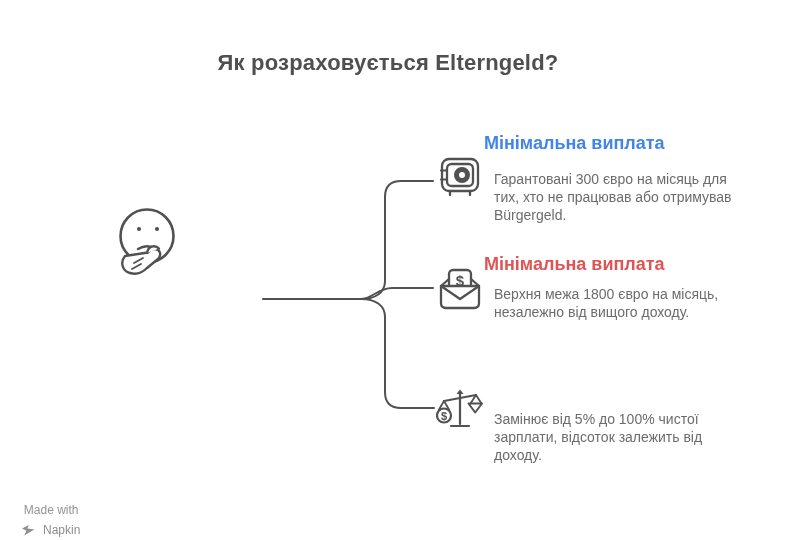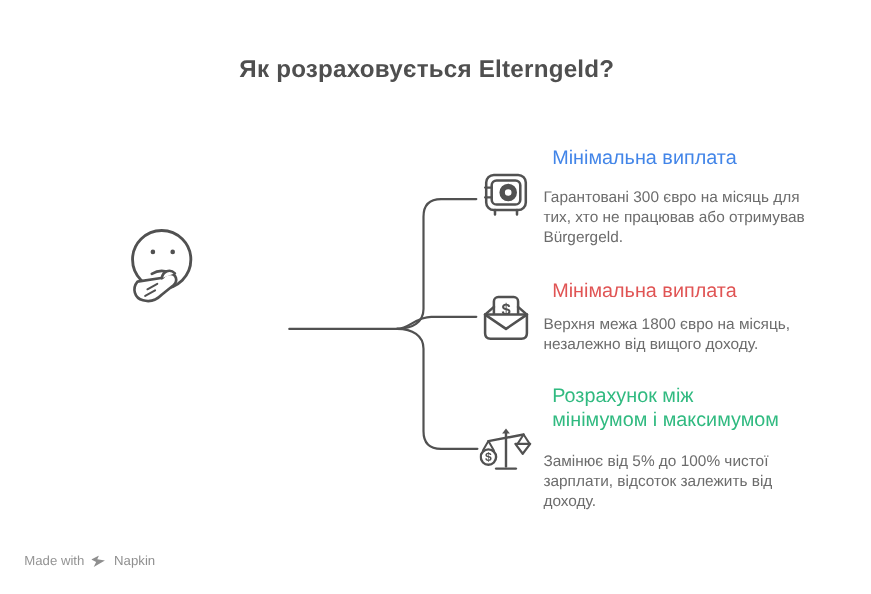--- a/index.html
+++ b/index.html
@@ -5,41 +5,41 @@
   html,body{margin:0;padding:0;background:#ffffff;}
   #canvas{
     position:relative;width:776px;height:540px;background:#ffffff;overflow:hidden;
     font-family:"Liberation Sans",sans-serif;
   }
   .title{
     position:absolute;left:0;right:0;top:50px;text-align:center;
     font-size:22px;font-weight:700;color:#4f4f4f;letter-spacing:.2px;
   }
   .section-heading{
-    position:absolute;left:502px;font-size:18px;font-weight:400;
+    position:absolute;left:484px;font-size:18px;font-weight:700;
     line-height:22px;white-space:pre-line;
   }
   .hd-blue{color:#4285E8;top:132px;}
   .hd-red{color:#E05454;top:253px;}
   .hd-green{color:#30BA80;top:348px;}
   .section-body{
     position:absolute;left:494px;width:238px;font-size:14px;line-height:18px;
     color:#6c6c6c;
   }
   .bd-1{top:170px;}
   .bd-2{top:285px;}
   .bd-3{top:410px;}
   .icon-abs{position:absolute;}
   svg.stroke-ic *{stroke:#515151;stroke-width:2.3;fill:none;stroke-linecap:round;stroke-linejoin:round;}
   svg.stroke-ic .fillpart{fill:#515151;stroke:none;}
   svg.stroke-ic .whitefill{fill:#ffffff;}
   svg.stroke-ic text{stroke:none;fill:#515151;font-family:"Liberation Sans",sans-serif;font-weight:700;}
   .footer{
     position:absolute;left:22px;top:503px;display:flex;align-items:center;gap:6px;
-    font-size:12px;color:#949494;
+    font-size:12px;color:#949494;flex-direction:column;
   }
   .napkin-brand{display:flex;align-items:center;gap:8px;color:#8f8f8f;}
 </style>
 </head>
 <body>
 
 <div id="canvas">
 
   <div class="title">Як розраховується Elterngeld?</div>
 
@@ -75,22 +75,20 @@
   <div class="section-heading hd-red">Мінімальна виплата</div>
   <svg class="icon-abs stroke-ic" style="left:436px;top:266px;" width="46" height="46" viewBox="0 0 46 46">
     <rect x="13" y="4" width="22" height="27" rx="4"></rect>
     <text x="24" y="20" font-size="15" text-anchor="middle">$</text>
     <path class="whitefill" d="M5,20 h38 v17 q0,5 -5,5 h-28 q-5,0 -5,-5 Z"></path>
     <path d="M5,20 L24,33 L43,20"></path>
     <path d="M5,20 L13,13 M43,20 L35,13"></path>
   </svg>
   <div class="section-body bd-2">Верхня межа 1800 євро на місяць, незалежно від вищого доходу.</div>
 
-  <div class="section-heading hd-green">Розрахунок між
-мінімумом і максимумом</div>
   <svg class="icon-abs stroke-ic" style="left:436px;top:386px;" width="48" height="46" viewBox="0 0 48 46">
     <path d="M24,7 V38" style="stroke-width:2.2"></path>
     <path d="M15,40 H33" style="stroke-width:2.2"></path>
     <path d="M8,15 L40,9" style="stroke-width:2.2"></path>
     <path class="fillpart" d="M24,3.5 l3.5,4.5 h-7 z"></path>
     <path d="M8,15 L3,23.5 M8,15 L13,23.5" style="stroke-width:1.8"></path>
     <circle cx="8" cy="29.5" r="7" style="stroke-width:2.2"></circle>
     <text x="8" y="33.5" font-size="11" text-anchor="middle">$</text>
     <path d="M40,9 L34.5,17.5 M40,9 L45.5,17.5" style="stroke-width:1.8"></path>
     <path d="M32.5,17.5 H46 L39.2,26.5 Z" style="stroke-width:2"></path>

